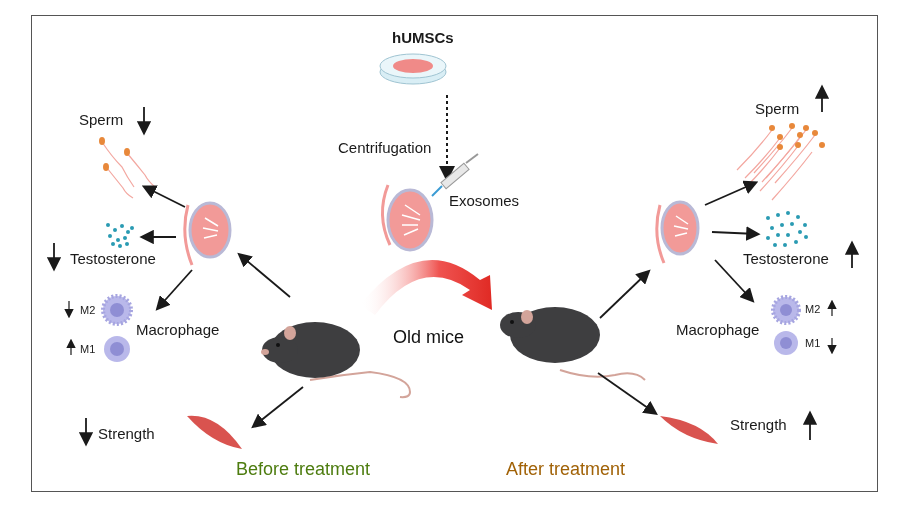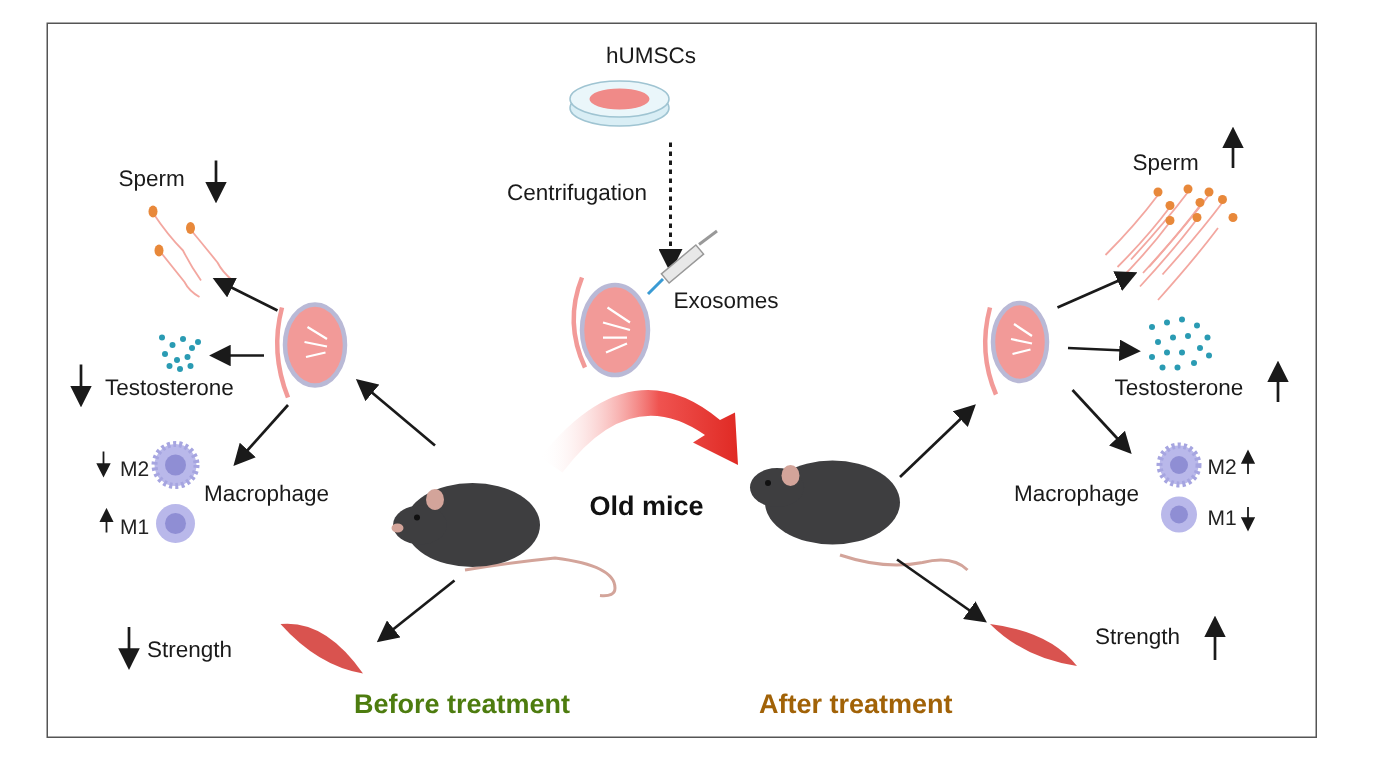--- a/index.html
+++ b/index.html
@@ -1,20 +1,20 @@
 <!DOCTYPE html>
 <html><head>
 <meta charset="utf-8">
 <style>
   html,body{margin:0;padding:0;background:#ffffff;}
   body{width:915px;height:505px;position:relative;overflow:hidden;font-family:"Liberation Sans",sans-serif;color:#1a1a1a;}
   .frame{position:absolute;left:31px;top:15px;width:847px;height:477px;border:1.5px solid #555;box-sizing:border-box;}
   .lbl{position:absolute;font-size:15px;color:#1a1a1a;white-space:nowrap;}
-  .sm{position:absolute;font-size:14px;color:#222;white-space:nowrap;}
-  .big{position:absolute;font-size:18px;font-weight:bold;white-space:nowrap;}
+  .sm{position:absolute;font-size:11px;color:#222;white-space:nowrap;}
+  .big{position:absolute;font-size:18px;font-weight:normal;white-space:nowrap;}
   svg.art{position:absolute;left:0;top:0;}
 </style>
 </head>
 <body>
 
 <div class="frame"></div>
 
 <svg class="art" width="915" height="505" viewBox="0 0 915 505">
   <defs>
     <marker id="ah" markerWidth="8" markerHeight="8" refX="6" refY="4" orient="auto">
@@ -186,22 +186,22 @@
     <line x1="810" y1="440" x2="810" y2="414"></line>
   </g>
   <g stroke="#1a1a1a" stroke-width="1.2" marker-end="url(#ah)">
     <line x1="69" y1="301" x2="69" y2="316"></line>
     <line x1="71" y1="355" x2="71" y2="341"></line>
     <line x1="832" y1="316" x2="832" y2="302"></line>
     <line x1="832" y1="338" x2="832" y2="352"></line>
   </g>
 </svg>
 
-<div class="lbl" style="left:404px;top:29px;">hUMSCs</div>
-<div class="lbl" style="left:338px;top:120px;">Centrifugation</div>
+<div class="lbl" style="left:392px;top:29px;font-weight:bold;">hUMSCs</div>
+<div class="lbl" style="left:338px;top:139px;">Centrifugation</div>
 <div class="lbl" style="left:449px;top:192px;text-align:right;">Exosomes</div>
 <div class="big" style="left:393px;top:327px;color:#111;">Old mice</div>
 
 <div class="lbl" style="left:79px;top:111px;">Sperm</div>
 <div class="lbl" style="left:70px;top:250px;">Testosterone</div>
 <div class="sm" style="left:80px;top:304px;">M2</div>
 <div class="sm" style="left:80px;top:343px;">M1</div>
 <div class="lbl" style="left:136px;top:321px;">Macrophage</div>
 <div class="lbl" style="left:98px;top:425px;">Strength</div>
 <div class="big" style="left:236px;top:459px;color:#4d7c0f;">Before treatment</div>

